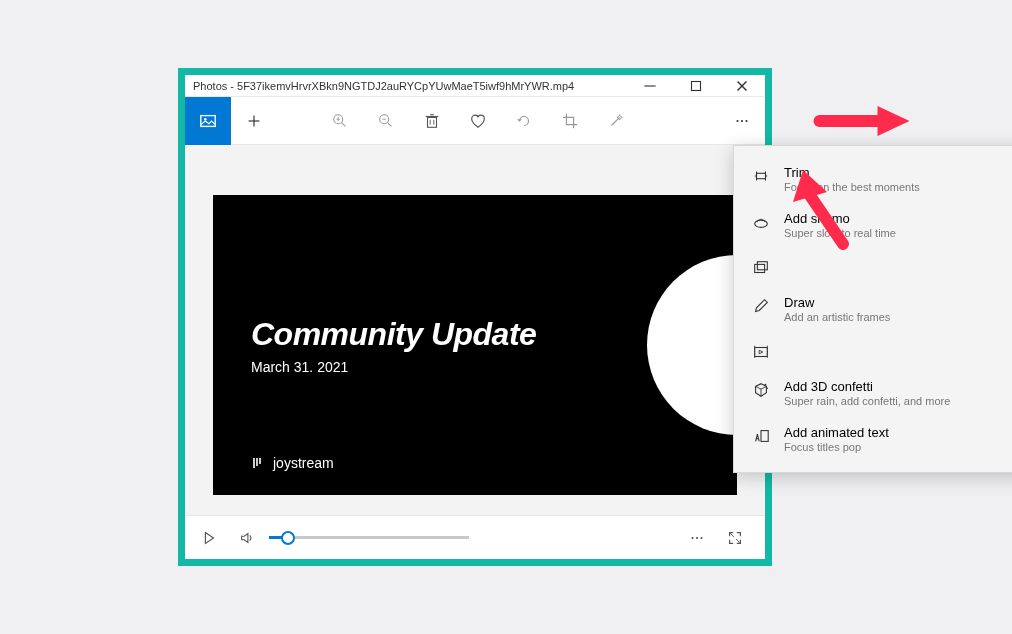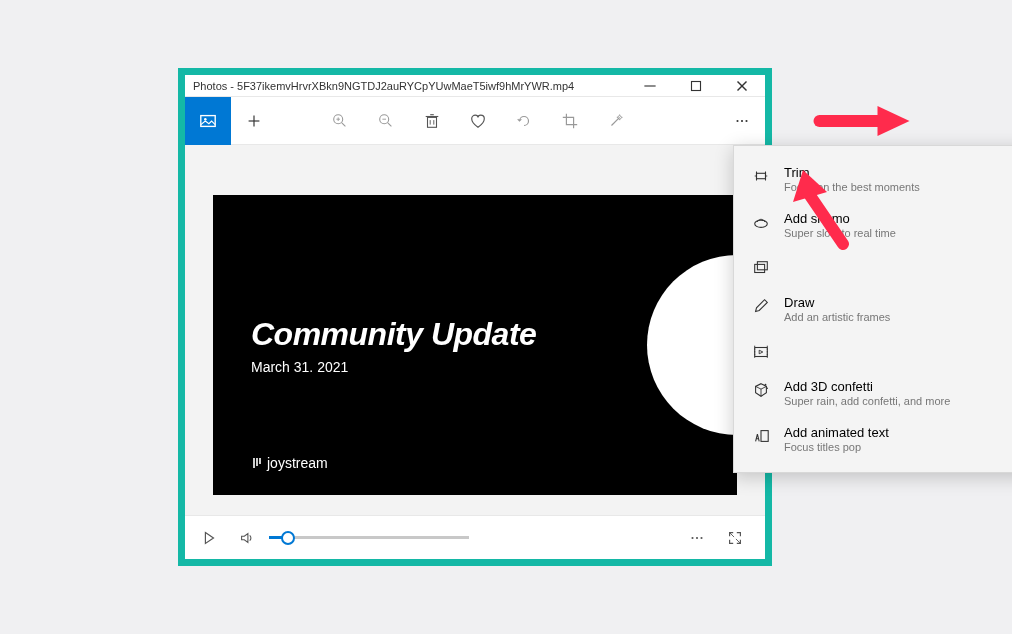--- a/index.html
+++ b/index.html
@@ -99,20 +99,21 @@
       margin-top: 6px;
       font-weight: 300;
     }
     .video-logo {
       position: absolute;
       bottom: 24px;
       left: 38px;
       font-size: 14px;
       display: flex;
       align-items: center;
+      gap: 6px;
     }
     .video-circle {
       position: absolute;
       right: -90px;
       top: 50%;
       transform: translateY(-50%);
       width: 180px;
       height: 180px;
       border-radius: 50%;
       background: #ffffff;

